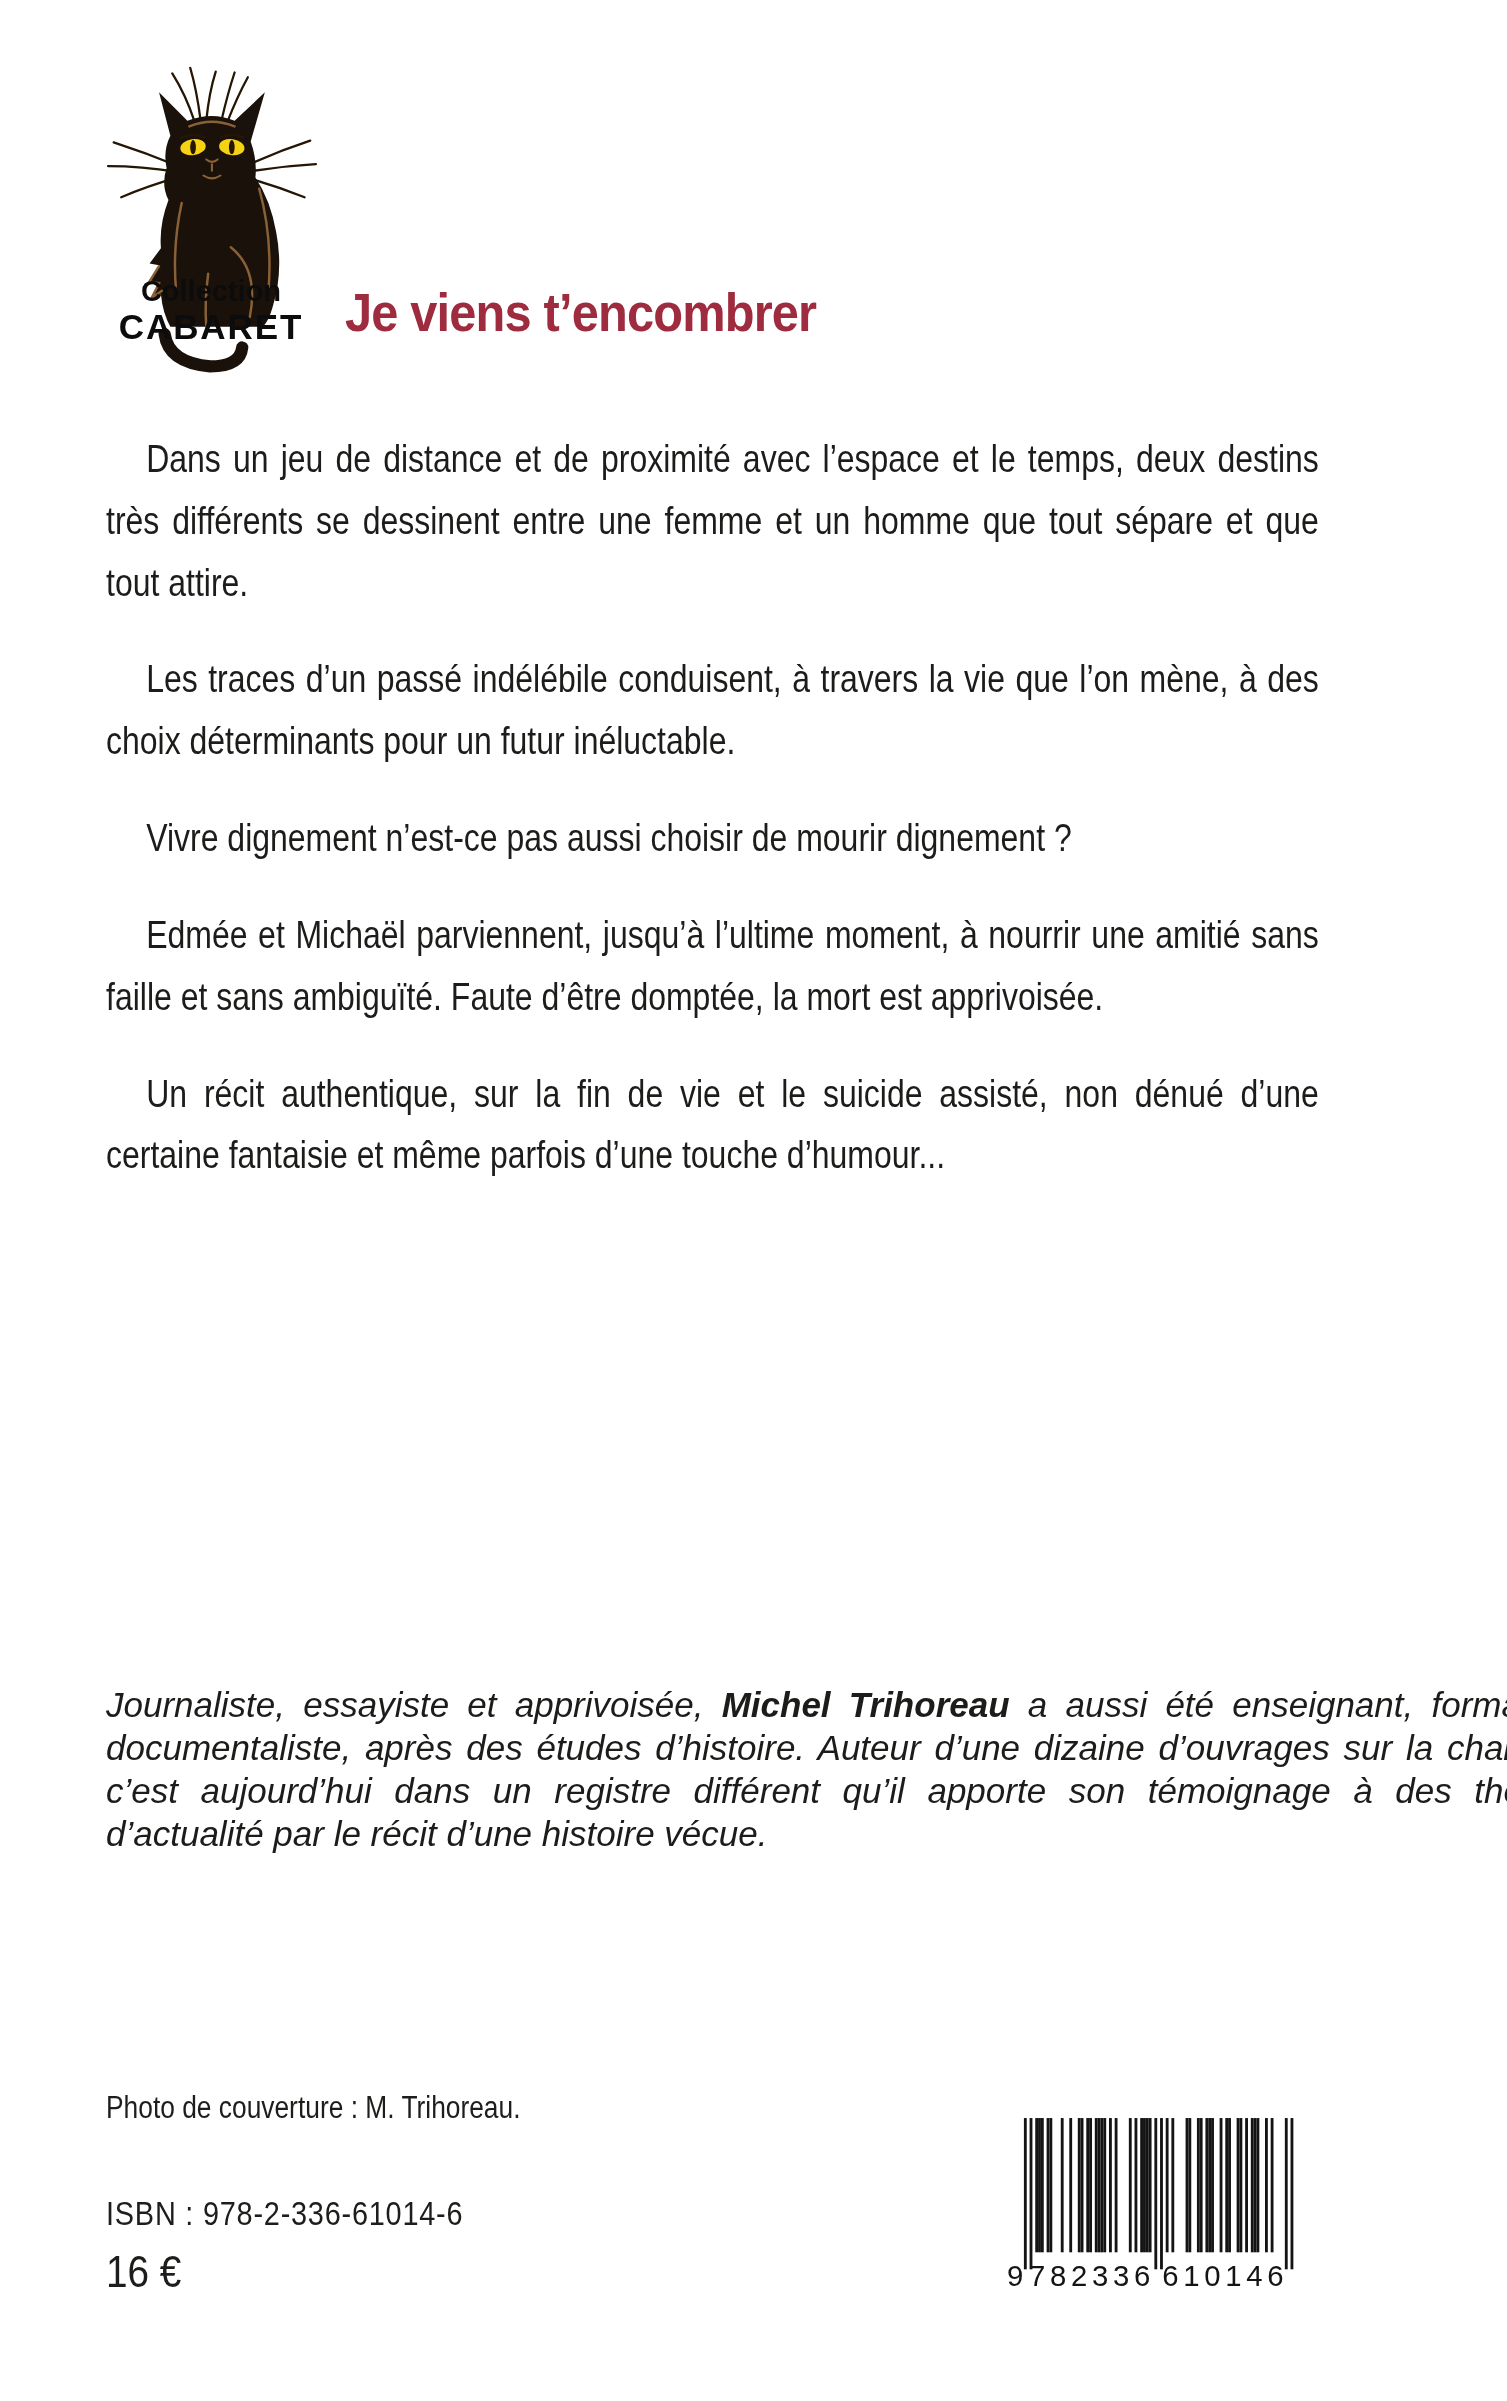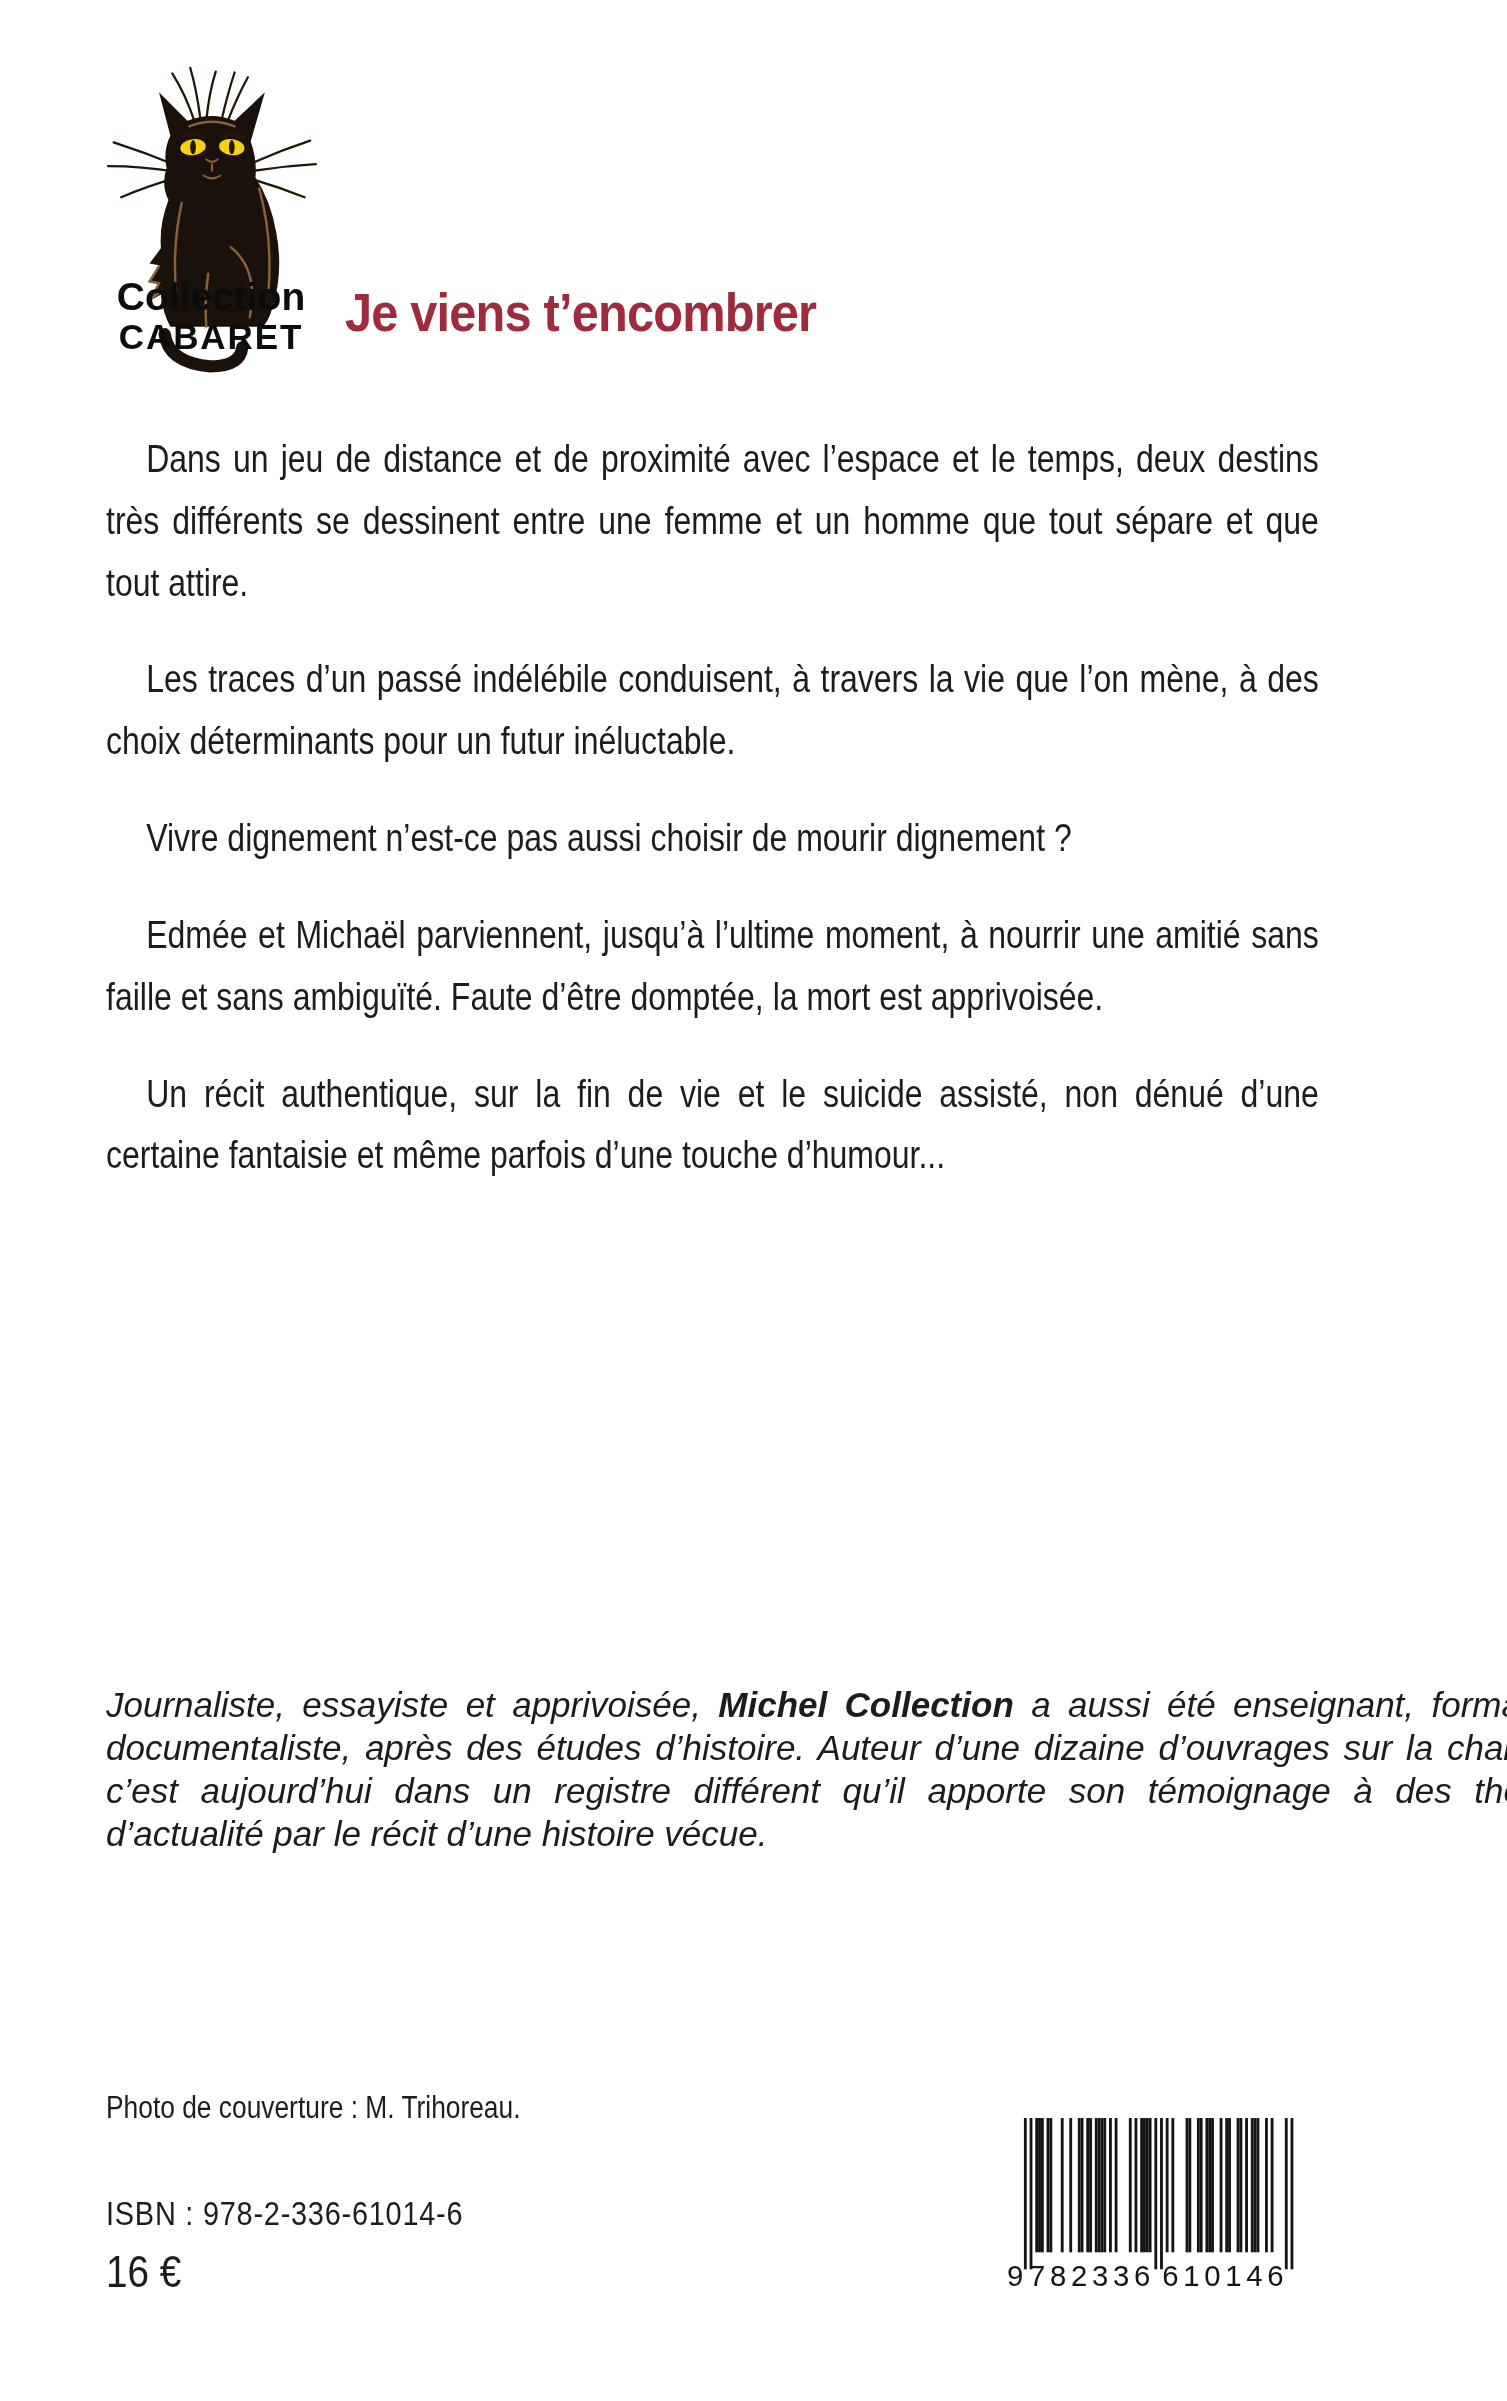--- a/index.html
+++ b/index.html
@@ -16,21 +16,21 @@
   }
 
   
   .logo { position: absolute; left: 83px; top: 47px; width: 256px; height: 326px; }
   .logo svg { position: absolute; left: 0; top: 0; }
   .logo-text {
     position: absolute; left: 0; top: 230px; width: 256px;
     text-align: center; line-height: 1.0; color: #0c0c0c;
     font-weight: bold;
   }
-  .logo-line1 { font-size: 39px; letter-spacing: 0px; display: block; }
+  .logo-line1 { font-size: 29px; letter-spacing: 0px; display: block; }
   .logo-line2 { font-size: 35px; letter-spacing: 1.9px; display: block; margin-top: 2.8px; }
 
   
   .book-title {
     position: absolute; left: 345px; top: 282px;
     font-size: 53px; font-weight: bold; letter-spacing: -0.9px;
     transform: scaleX(0.92); transform-origin: left top;
     white-space: nowrap;
   }
 
@@ -149,21 +149,21 @@
 
   <div class="synopsis condensed">
     <p>Dans un jeu de distance et de proximité avec l’espace et le temps, deux destins très différents se dessinent entre une femme et un homme que tout sépare et que tout attire.</p>
     <p>Les traces d’un passé indélébile conduisent, à travers la vie que l’on mène, à des choix déterminants pour un futur inéluctable.</p>
     <p>Vivre dignement n’est-ce pas aussi choisir de mourir dignement ?</p>
     <p>Edmée et Michaël parviennent, jusqu’à l’ultime moment, à nourrir une amitié sans faille et sans ambiguïté. Faute d’être domptée, la mort est apprivoisée.</p>
     <p>Un récit authentique, sur la fin de vie et le suicide assisté, non dénué d’une certaine fantaisie et même parfois d’une touche d’humour...</p>
   </div>
 
   <div class="bio">
-    <span>Journaliste, essayiste et apprivoisée, </span><span class="author">Michel Collection</span><span> a aussi été enseignant, formateur, documentaliste, après des études d’histoire. Auteur d’une dizaine d’ouvrages sur la chanson, c’est aujourd’hui dans un registre différent qu’il apporte son témoignage à des thèmes d’actualité par le récit d’une histoire vécue.</span>
+    <span>Journaliste, essayiste et apprivoisée, </span><span class="author">Michel Trihoreau</span><span> a aussi été enseignant, formateur, documentaliste, après des études d’histoire. Auteur d’une dizaine d’ouvrages sur la chanson, c’est aujourd’hui dans un registre différent qu’il apporte son témoignage à des thèmes d’actualité par le récit d’une histoire vécue.</span>
   </div>
 
   <div class="photo-credit">Photo de couverture : M. Trihoreau.</div>
   <div class="isbn">ISBN : 978-2-336-61014-6</div>
   <div class="price">16 €</div>
 
   <div class="barcode">
     <svg width="312" height="175" viewBox="0 0 330 185" xmlns="http://www.w3.org/2000/svg">
       <g fill="#141414" id="barcode-bars">
           <rect x="20" y="0" width="3" height="160"></rect>

